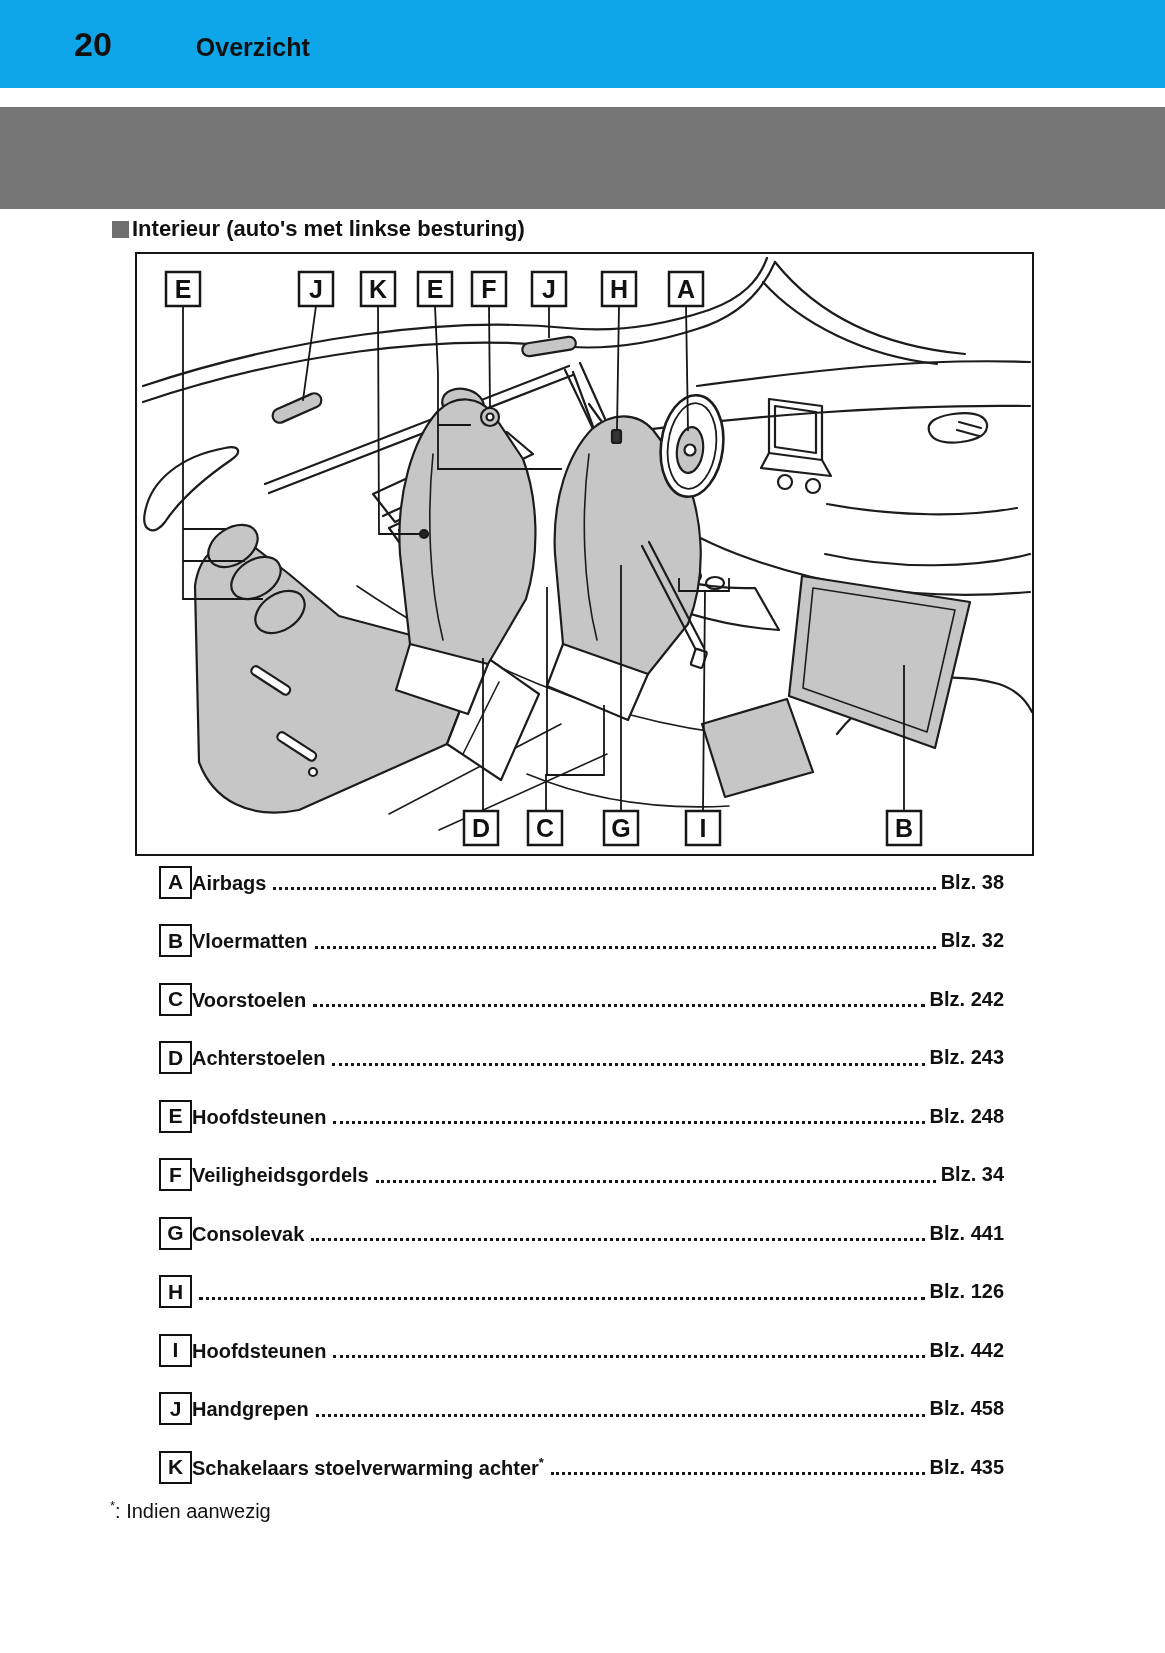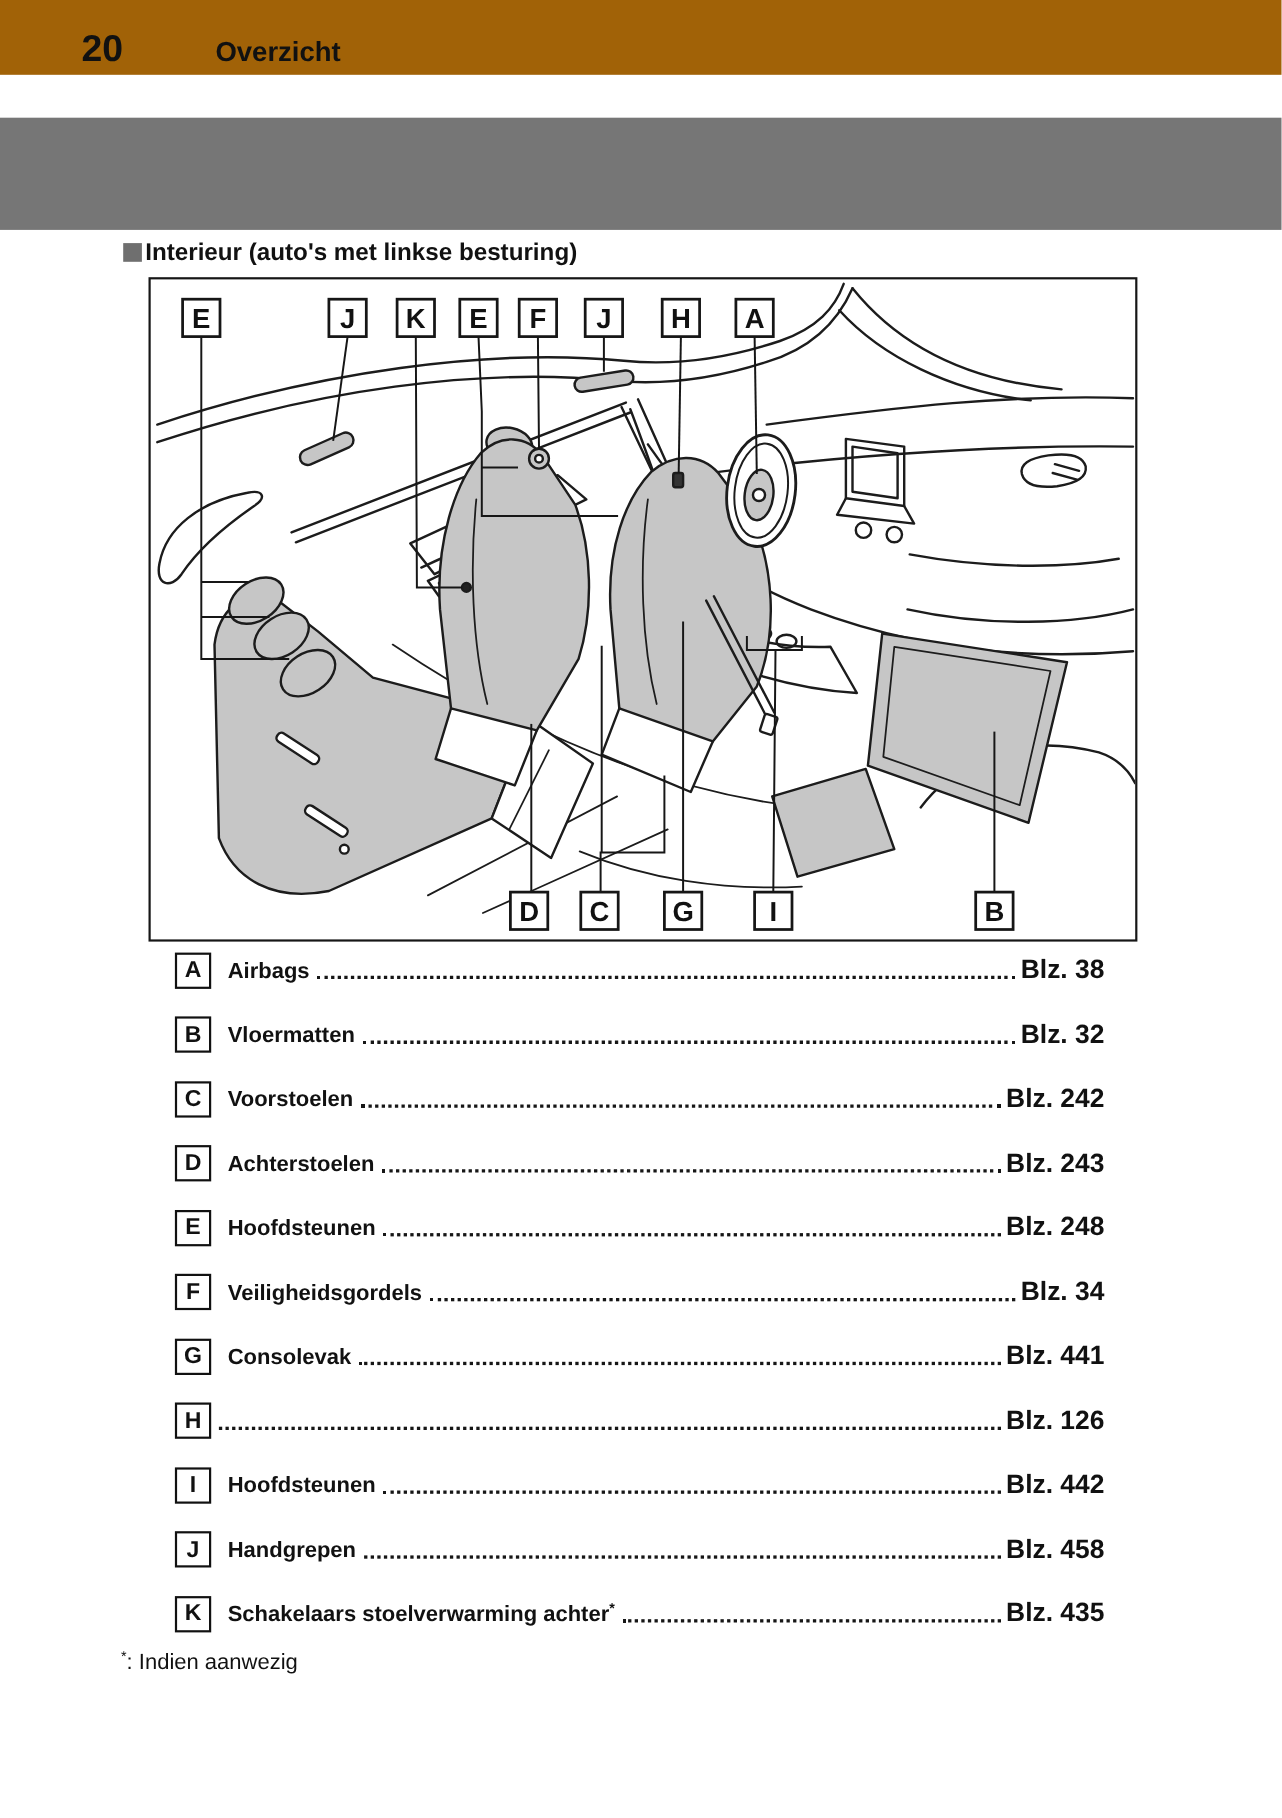--- a/index.html
+++ b/index.html
@@ -1,19 +1,19 @@
 <!DOCTYPE html>
 <html><head>
 <meta charset="utf-8">
 <style>
   html,body{margin:0;padding:0;background:#ffffff;}
   body{width:1165px;height:1653px;position:relative;font-family:"Liberation Sans",sans-serif;color:#111;overflow:hidden;}
 
   
-  .page-header{position:absolute;left:0;top:0;width:1165px;height:68px;background:#a16207;
+  .page-header{position:absolute;left:0;top:0;width:1165px;height:88px;background:#0ea5e9;
     display:flex;align-items:baseline;}
   .page-number{font-size:34px;font-weight:bold;margin-left:74px;line-height:88px;}
   .page-section{font-size:25px;font-weight:bold;margin-left:84px;}
 
   
   .chapter-banner{position:absolute;left:0;top:107px;width:1165px;height:102px;background:#767676;}
 
   
   .section-heading{position:absolute;left:112px;top:216px;font-size:22px;font-weight:bold;
     display:flex;align-items:center;white-space:nowrap;}
@@ -22,24 +22,24 @@
   
   .diagram-frame{position:absolute;left:135px;top:252px;width:895px;height:600px;border:2px solid #161616;background:#fff;}
   .diagram-frame svg{display:block;width:100%;height:100%;}
   svg text.callout-letter{font-family:"Liberation Sans",sans-serif;font-size:25px;font-weight:bold;fill:#111;}
 
   
   .index-list{position:absolute;left:159px;top:865px;width:845px;}
   .index-row{display:flex;align-items:center;height:34px;margin-bottom:24.5px;}
   .letter-box{flex:0 0 auto;width:33px;height:33px;border:2.5px solid #111;box-sizing:border-box;
     display:flex;align-items:center;justify-content:center;font-size:21px;font-weight:bold;background:#fff;}
-  .item-title{font-weight:bold;font-size:20px;margin-left:15px;white-space:nowrap;}
+  .item-title{font-weight:bold;font-size:20px;white-space:nowrap;}
   .item-title sup{font-size:13px;font-weight:bold;}
   .leader{flex:1 1 auto;border-bottom:3.5px dotted #161616;align-self:flex-end;margin:0 5px 9px 7px;height:0;}
-  .item-page{font-weight:bold;font-size:24px;white-space:nowrap;}
+  .item-page{font-weight:bold;font-size:20px;white-space:nowrap;}
 
   
   .footnote{position:absolute;left:110px;top:1498px;font-size:20px;}
   .footnote sup{font-size:13px;}
 </style>
 </head>
 <body>
 
 <div class="page-header">
   <span class="page-number">20</span>

